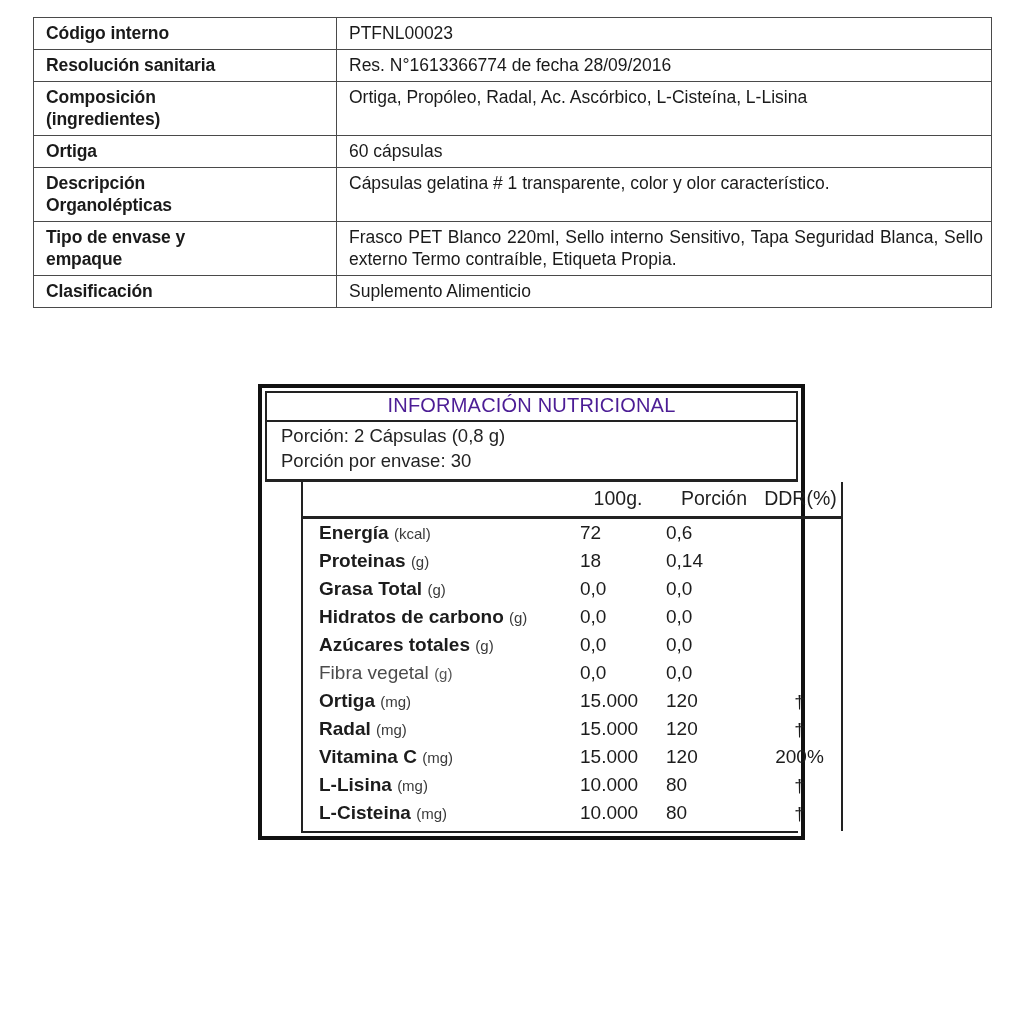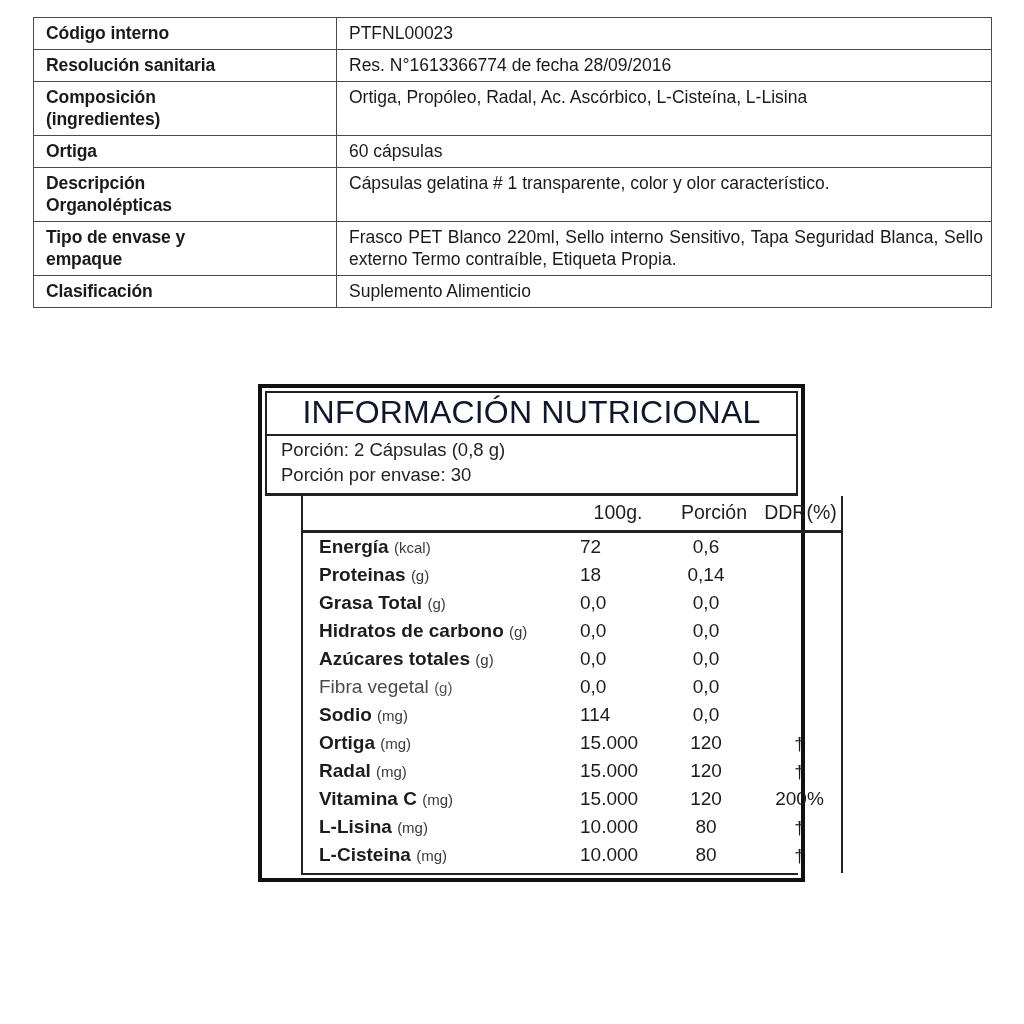--- a/index.html
+++ b/index.html
@@ -57,24 +57,24 @@
   }
   .nutri-inner {
     border: 0;
   }
   .nutri-title-row {
     border: 2px solid #222222;
     text-align: center;
     padding: 1px 0 3px 0;
   }
   .nutri-title {
-    font-size: 32px;
+    font-size: 20px;
     letter-spacing: 0.2px;
     white-space: nowrap;
-    color: #0f172a;
+    color: #4c1d95;
   }
   .nutri-serving {
     border-left: 2px solid #222222;
     border-right: 2px solid #222222;
     border-bottom: 3px solid #222222;
     padding: 2px 0 6px 14px;
   }
   .nutri-serving div {
     font-size: 18.5px;
     line-height: 1.33;
@@ -118,21 +118,21 @@
   }
   .nutri-table td.n-name .unit {
     font-weight: normal;
     font-size: 15px;
     color: #3a3a3a;
   }
   .nutri-table tr.light td.n-name { font-weight: normal; color: #4b4b4b; }
   .nutri-table tr.light td.n-name .unit { color: #565656; }
 
   .nutri-table td.n-100 { text-align: left; padding-left: 10px; }
-  .nutri-table td.n-por { text-align: center; padding-right: 16px; }
+  .nutri-table td.n-por { text-align: left; padding-right: 16px; }
   .nutri-table td.n-ddr {
     text-align: center;
     border-right: 2px solid #222222;
     padding-right: 4px;
   }
   .nutri-table tbody tr:last-child td { padding-bottom: 7px; }
   .nutri-body-wrap {
     border-bottom: 2px solid #222222;
     margin-left: 36px;
   }
@@ -242,26 +242,20 @@
             <td class="n-por">0,0</td>
             <td class="n-ddr dagger"></td>
           </tr>
           <tr class="light">
             <td class="n-name"><span>Fibra vegetal</span> <span class="unit">(g)</span></td>
             <td class="n-100">0,0</td>
             <td class="n-por">0,0</td>
             <td class="n-ddr dagger"></td>
           </tr>
           <tr>
-            <td class="n-name"><span>Sodio</span> <span class="unit">(mg)</span></td>
-            <td class="n-100">114</td>
-            <td class="n-por">0,0</td>
-            <td class="n-ddr dagger"></td>
-          </tr>
-          <tr>
             <td class="n-name"><span>Ortiga</span> <span class="unit">(mg)</span></td>
             <td class="n-100">15.000</td>
             <td class="n-por">120</td>
             <td class="n-ddr dagger">†</td>
           </tr>
           <tr>
             <td class="n-name"><span>Radal</span> <span class="unit">(mg)</span></td>
             <td class="n-100">15.000</td>
             <td class="n-por">120</td>
             <td class="n-ddr dagger">†</td>

